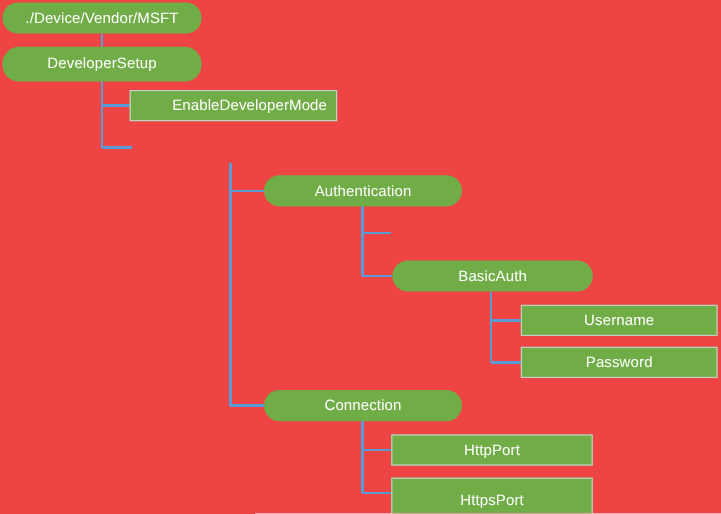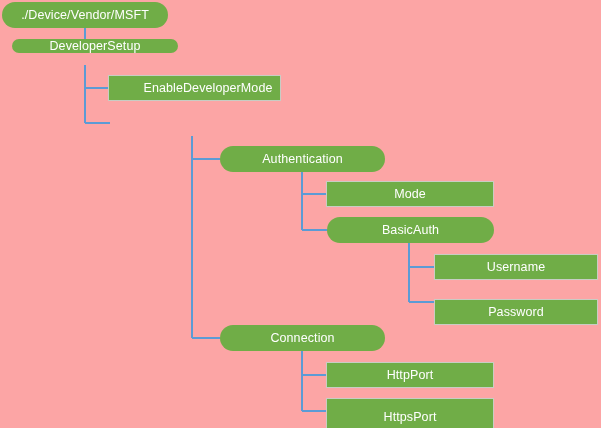--- a/index.html
+++ b/index.html
@@ -8,21 +8,21 @@
     padding: 0;
     background: #ffffff;
   }
   body {
     font-family: "Liberation Sans", sans-serif;
   }
   #diagram-canvas {
     position: relative;
     width: 601px;
     height: 428px;
-    background: #fca5a5;
+    background: #ef4444;
     overflow: hidden;
   }
   #connector-layer {
     position: absolute;
     left: 0;
     top: 0;
     width: 601px;
     height: 428px;
     pointer-events: none;
   }
@@ -82,46 +82,43 @@
       <path d="M 302 351 L 302 411"></path>
       <path d="M 302 375 L 326 375"></path>
       <path d="M 302 411 L 326 411"></path>
     </g>
   </svg>
 
   <div class="node rounded" style="left:2px; top:2px; width:166px; height:26px;">
     <span class="node-label">./Device/Vendor/MSFT</span>
   </div>
 
-  <div class="node rounded" style="left:12px; top:39px; width:166px; height:14px;align-items:center;">
+  <div class="node rounded" style="left:2px; top:39px; width:166px; height:29px;align-items:center;">
     <span class="node-label">DeveloperSetup</span>
   </div>
 
   <div class="node rect" style="left:108px; top:75px; width:173px; height:26px;padding-left:27px;">
     <span class="node-label">EnableDeveloperMode</span>
   </div>
 
 
   <div class="node rounded" style="left:220px; top:146px; width:165px; height:26px;">
     <span class="node-label">Authentication</span>
   </div>
 
-  <div class="node rect" style="left:326px; top:181px; width:168px; height:26px;">
-    <span class="node-label">Mode</span>
-  </div>
 
   <div class="node rounded" style="left:327px; top:217px; width:167px; height:26px;">
     <span class="node-label">BasicAuth</span>
   </div>
 
   <div class="node rect" style="left:434px; top:254px; width:164px; height:26px;">
     <span class="node-label">Username</span>
   </div>
 
-  <div class="node rect" style="left:434px; top:289px; width:164px; height:26px;margin-top:10px;">
+  <div class="node rect" style="left:434px; top:289px; width:164px; height:26px;">
     <span class="node-label">Password</span>
   </div>
 
   <div class="node rounded" style="left:220px; top:325px; width:165px; height:26px;">
     <span class="node-label">Connection</span>
   </div>
 
   <div class="node rect" style="left:326px; top:362px; width:168px; height:26px;">
     <span class="node-label">HttpPort</span>
   </div>

